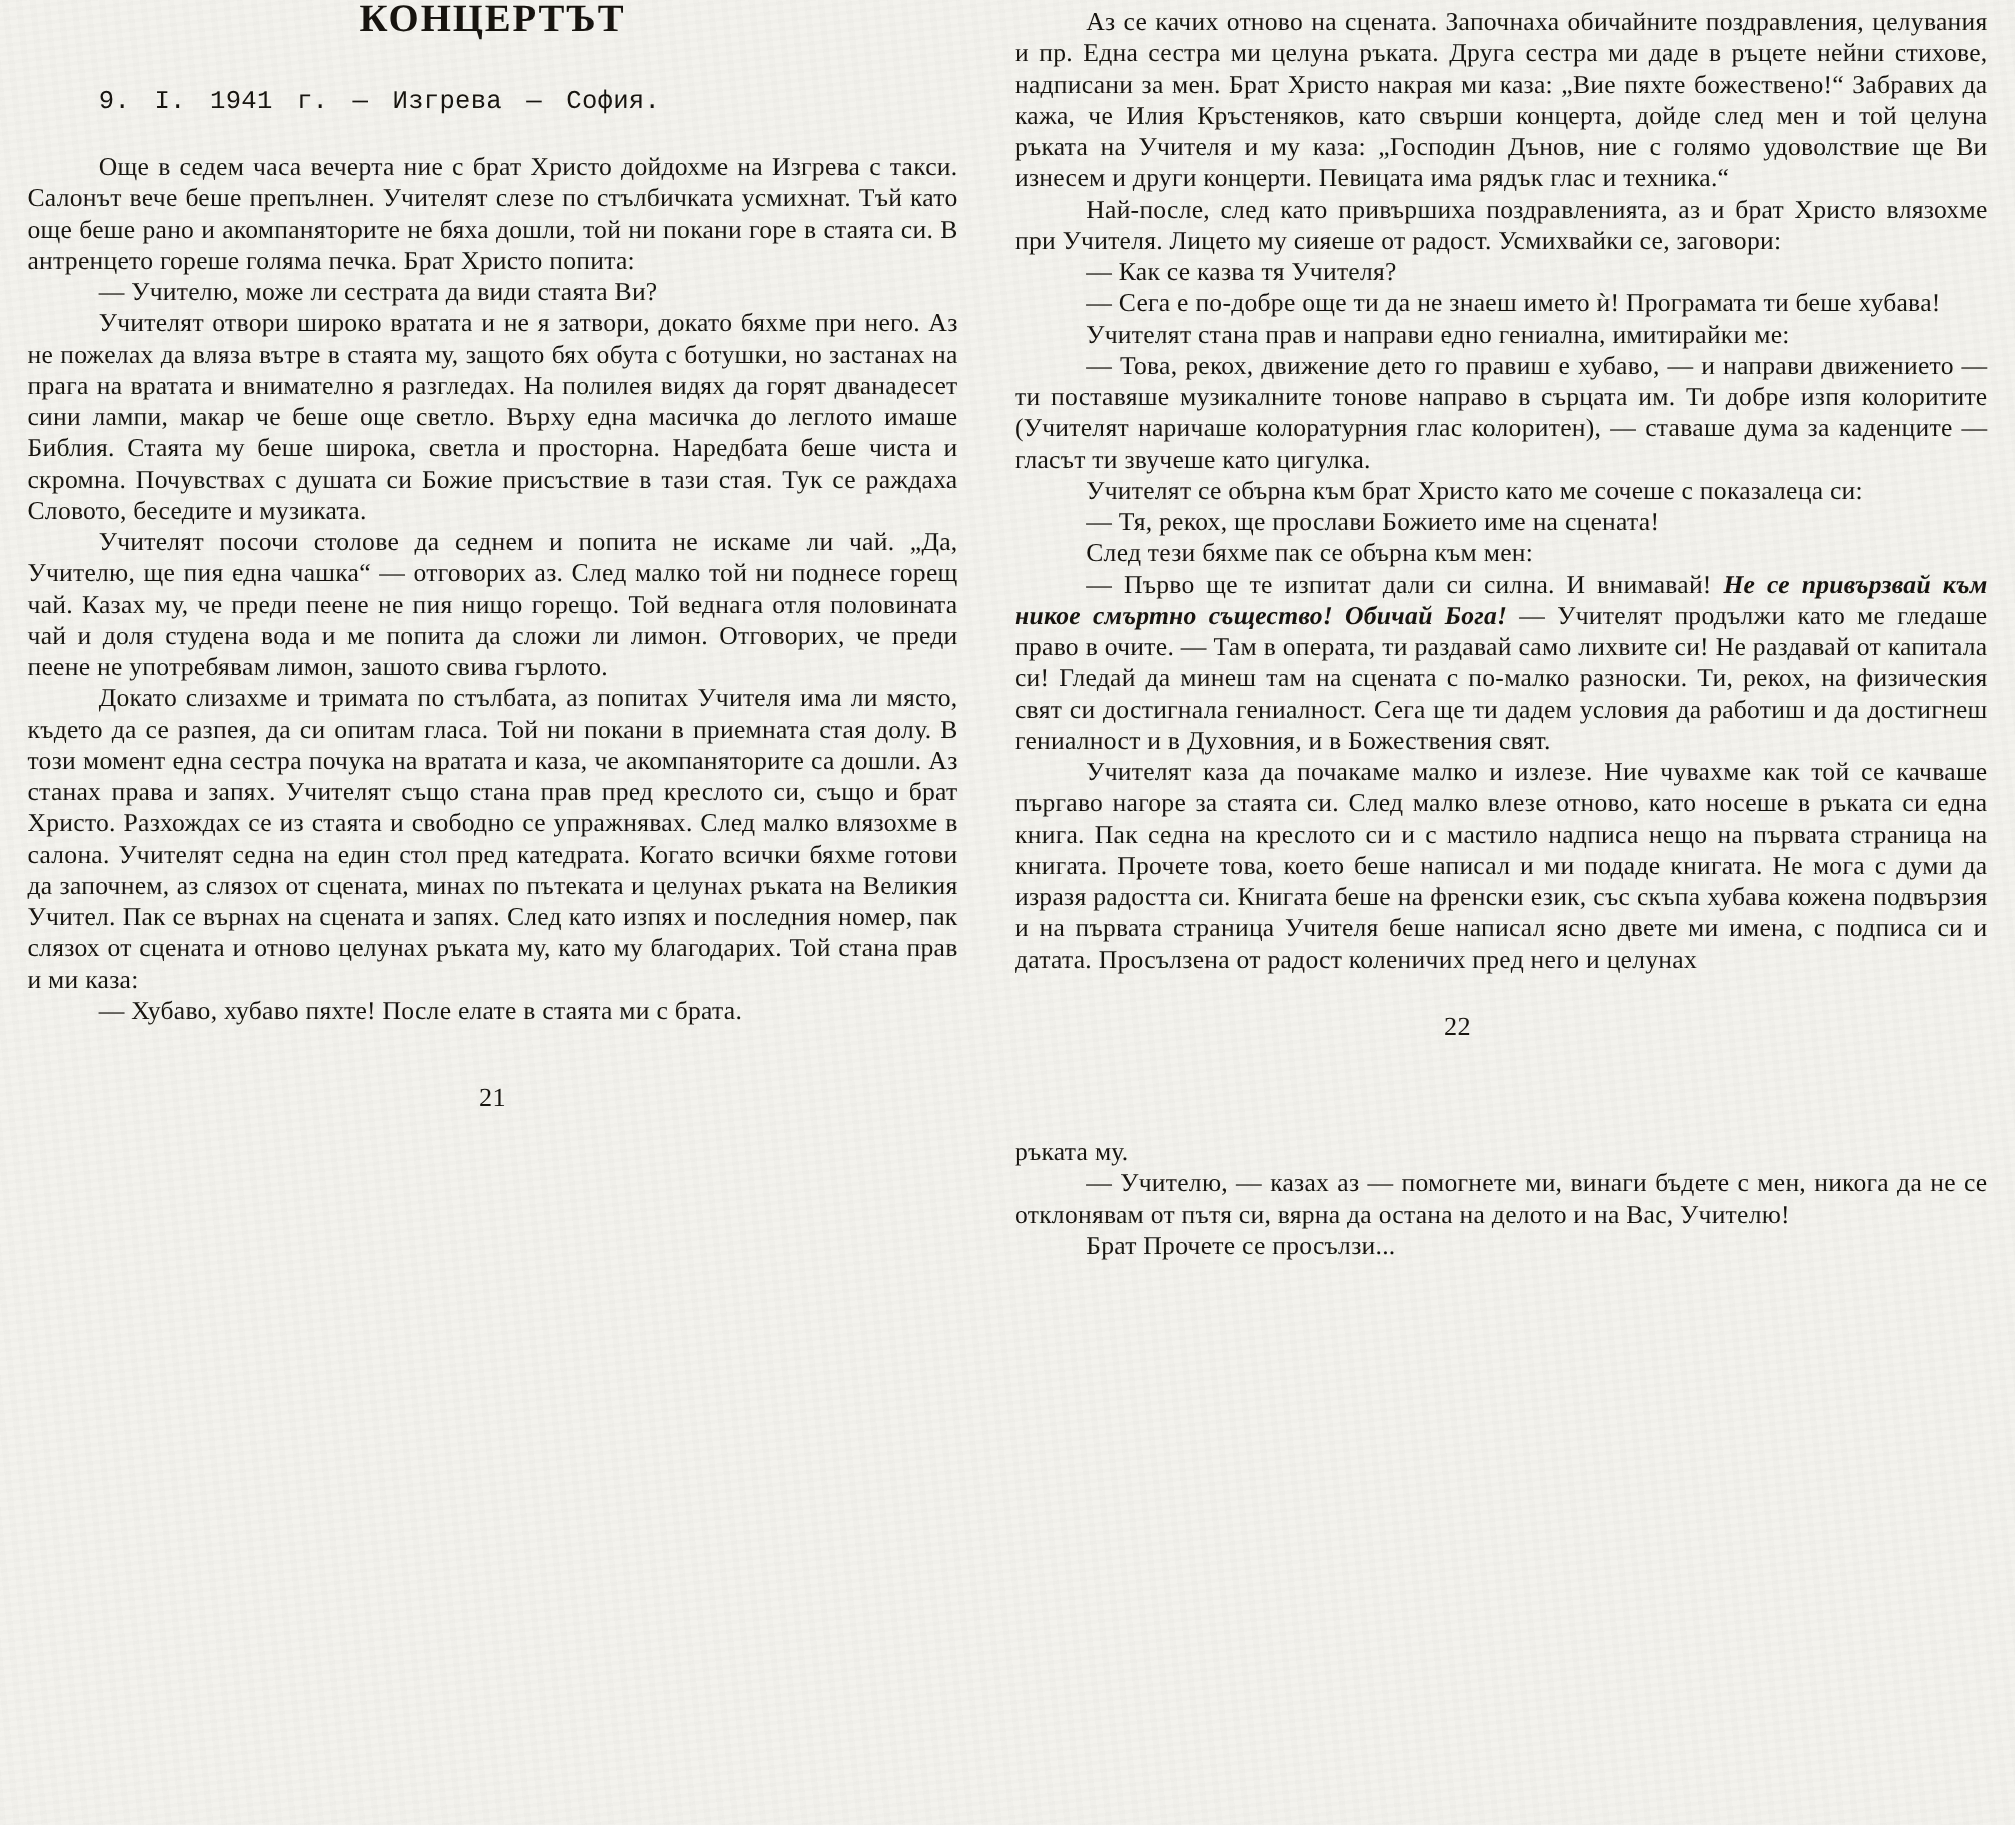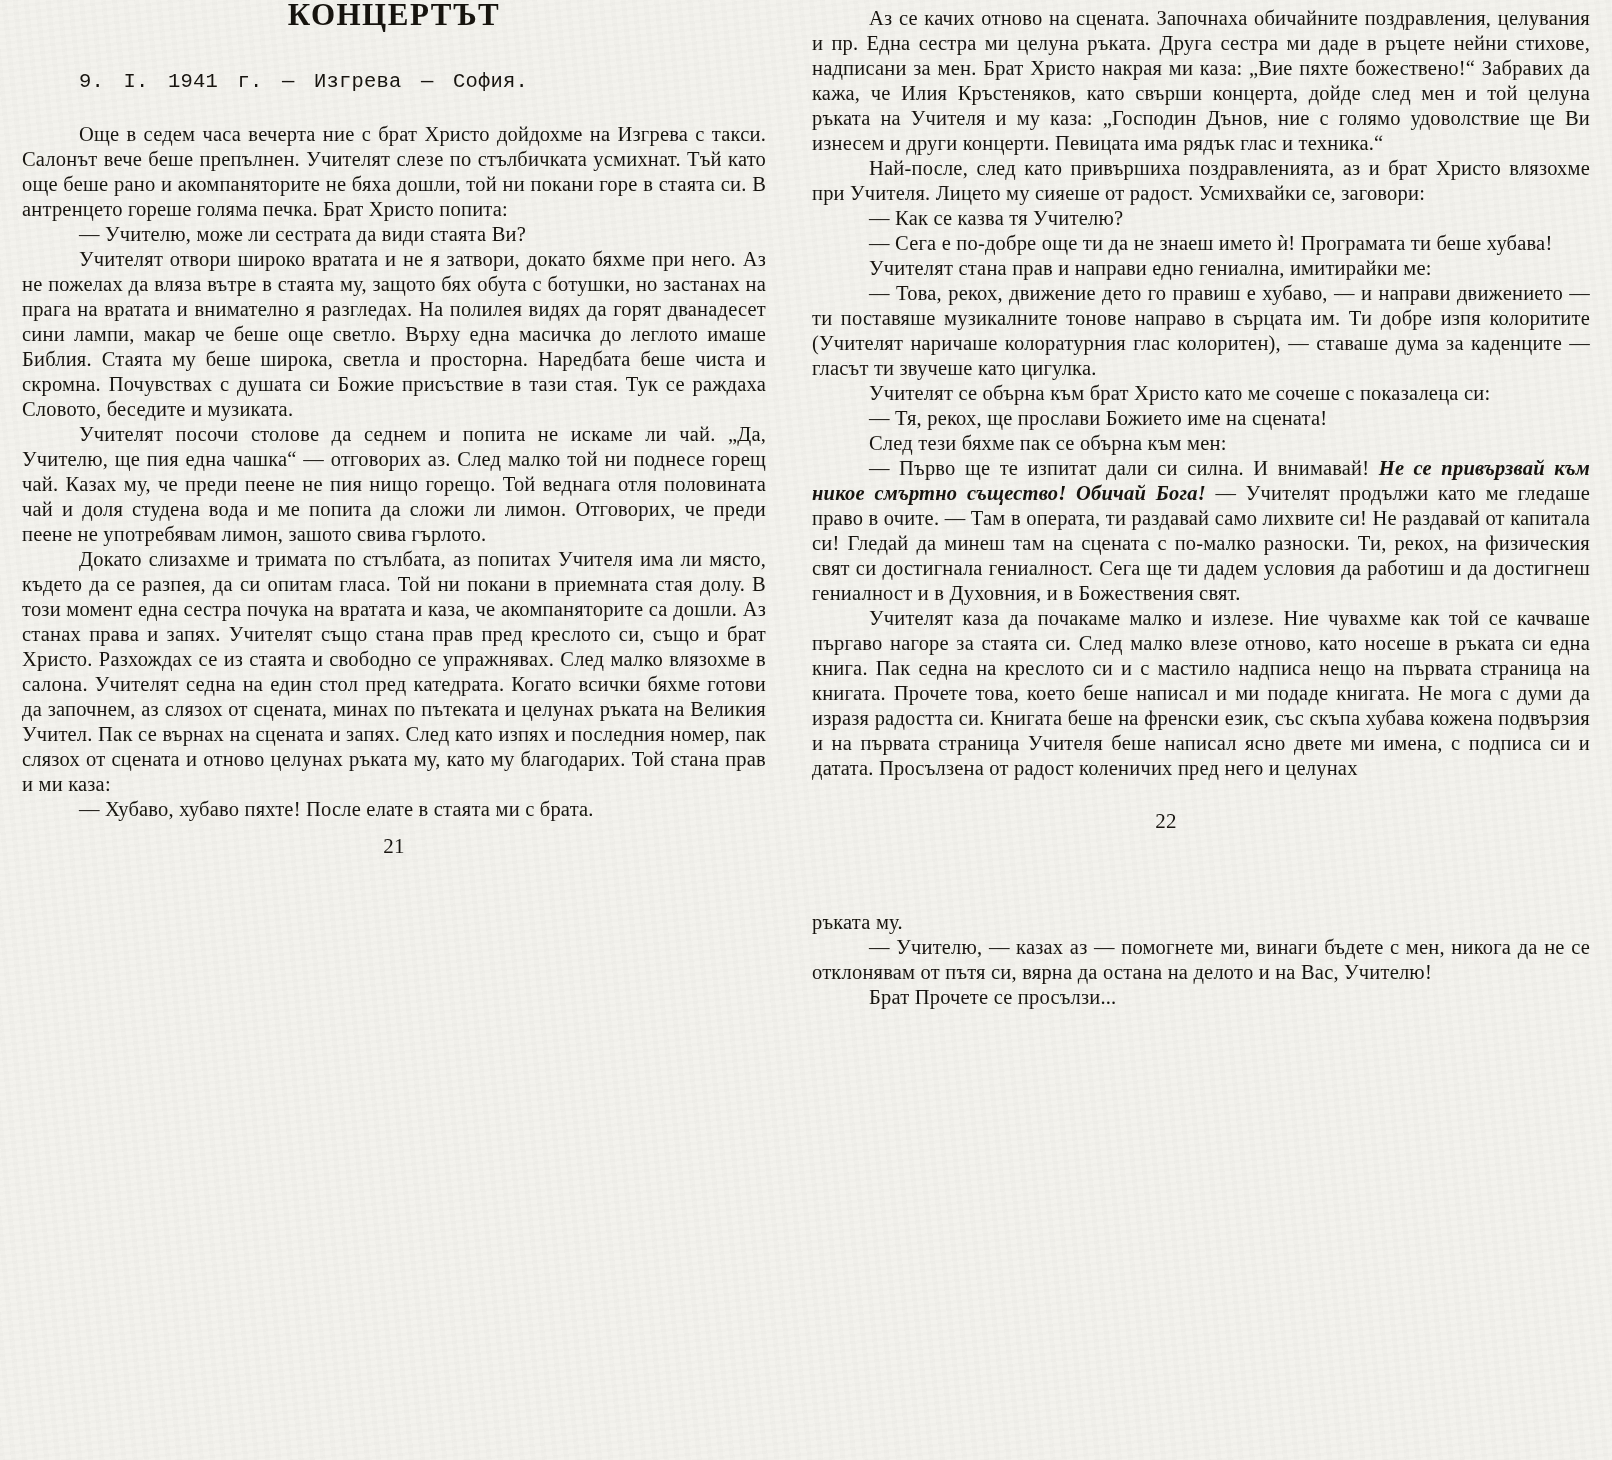--- a/index.html
+++ b/index.html
@@ -61,21 +61,21 @@
   }
   p.para.no-indent {
     text-indent: 0;
   }
   .emphasis {
     font-weight: bold;
     font-style: italic;
   }
   .page-number {
     text-align: center;
-    margin-top: 12px;
+    margin-top: 44px;
     font-size: 21px;
   }
   .column.right .page-number {
     margin-top: 28px;
     margin-right: 70px; 
   }
   .next-page-top {
     margin-top: 76px;
   }
 </style>
@@ -92,21 +92,21 @@
   <p class="para">Учителят отвори широко вратата и не я затвори, докато бяхме при него. Аз не пожелах да вляза вътре в стаята му, защото бях обута с ботушки, но застанах на прага на вратата и внимателно я разгледах. На полилея видях да горят дванадесет сини лампи, макар че беше още светло. Върху една масичка до леглото имаше Библия. Стаята му беше широка, светла и просторна. Наредбата беше чиста и скромна. Почувствах с душата си Божие присъствие в тази стая. Тук се раждаха Словото, беседите и музиката.</p>
   <p class="para">Учителят посочи столове да седнем и попита не искаме ли чай. „Да, Учителю, ще пия една чашка“ — отговорих аз. След малко той ни поднесе горещ чай. Казах му, че преди пеене не пия нищо горещо. Той веднага отля половината чай и доля студена вода и ме попита да сложи ли лимон. Отговорих, че преди пеене не употребявам лимон, зашото свива гърлото.</p>
   <p class="para">Докато слизахме и тримата по стълбата, аз попитах Учителя има ли място, където да се разпея, да си опитам гласа. Той ни покани в приемната стая долу. В този момент една сестра почука на вратата и каза, че акомпаняторите са дошли. Аз станах права и запях. Учителят също стана прав пред креслото си, също и брат Христо. Разхождах се из стаята и свободно се упражнявах. След малко влязохме в салона. Учителят седна на един стол пред катедрата. Когато всички бяхме готови да започнем, аз слязох от сцената, минах по пътеката и целунах ръката на Великия Учител. Пак се върнах на сцената и запях. След като изпях и последния номер, пак слязох от сцената и отново целунах ръката му, като му благодарих. Той стана прав и ми каза:</p>
   <p class="para">— Хубаво, хубаво пяхте! После елате в стаята ми с брата.</p>
   <div class="page-number">21</div>
 </div>
 
 <div class="column right">
   <p class="para">Аз се качих отново на сцената. Започнаха обичайните поздравления, целувания и пр. Една сестра ми целуна ръката. Друга сестра ми даде в ръцете нейни стихове, надписани за мен. Брат Христо накрая ми каза: „Вие пяхте божествено!“ Забравих да кажа, че Илия Кръстеняков, като свърши концерта, дойде след мен и той целуна ръката на Учителя и му каза: „Господин Дънов, ние с голямо удоволствие ще Ви изнесем и други концерти. Певицата има рядък глас и техника.“</p>
   <p class="para">Най-после, след като привършиха поздравленията, аз и брат Христо влязохме при Учителя. Лицето му сияеше от радост. Усмихвайки се, заговори:</p>
-  <p class="para">— Как се казва тя Учителю?</p>
+  <p class="para">— Как се казва тя Учителя?</p>
   <p class="para">— Сега е по-добре още ти да не знаеш името ѝ! Програмата ти беше хубава!</p>
   <p class="para">Учителят стана прав и направи едно гениална, имитирайки ме:</p>
   <p class="para">— Това, рекох, движение дето го правиш е хубаво, — и направи движението — ти поставяше музикалните тонове направо в сърцата им. Ти добре изпя колоритите (Учителят наричаше колоратурния глас колоритен), — ставаше дума за каденците — гласът ти звучеше като цигулка.</p>
   <p class="para">Учителят се обърна към брат Христо като ме сочеше с показалеца си:</p>
   <p class="para">— Тя, рекох, ще прослави Божието име на сцената!</p>
   <p class="para">След тези бяхме пак се обърна към мен:</p>
   <p class="para">
     <span>— Първо ще те изпитат дали си силна. И внимавай! </span><span class="emphasis">Не се привързвай към никое смъртно същество! Обичай Бога!</span><span> — Учителят продължи като ме гледаше право в очите. — Там в операта, ти раздавай само лихвите си! Не раздавай от капитала си! Гледай да минеш там на сцената с по-малко разноски. Ти, рекох, на физическия свят си достигнала гениалност. Сега ще ти дадем условия да работиш и да достигнеш гениалност и в Духовния, и в Божествения свят.</span>
   </p>
   <p class="para">Учителят каза да почакаме малко и излезе. Ние чувахме как той се качваше пъргаво нагоре за стаята си. След малко влезе отново, като носеше в ръката си една книга. Пак седна на креслото си и с мастило надписа нещо на първата страница на книгата. Прочете това, което беше написал и ми подаде книгата. Не мога с думи да изразя радостта си. Книгата беше на френски език, със скъпа хубава кожена подвързия и на първата страница Учителя беше написал ясно двете ми имена, с подписа си и датата. Просълзена от радост коленичих пред него и целунах</p>

